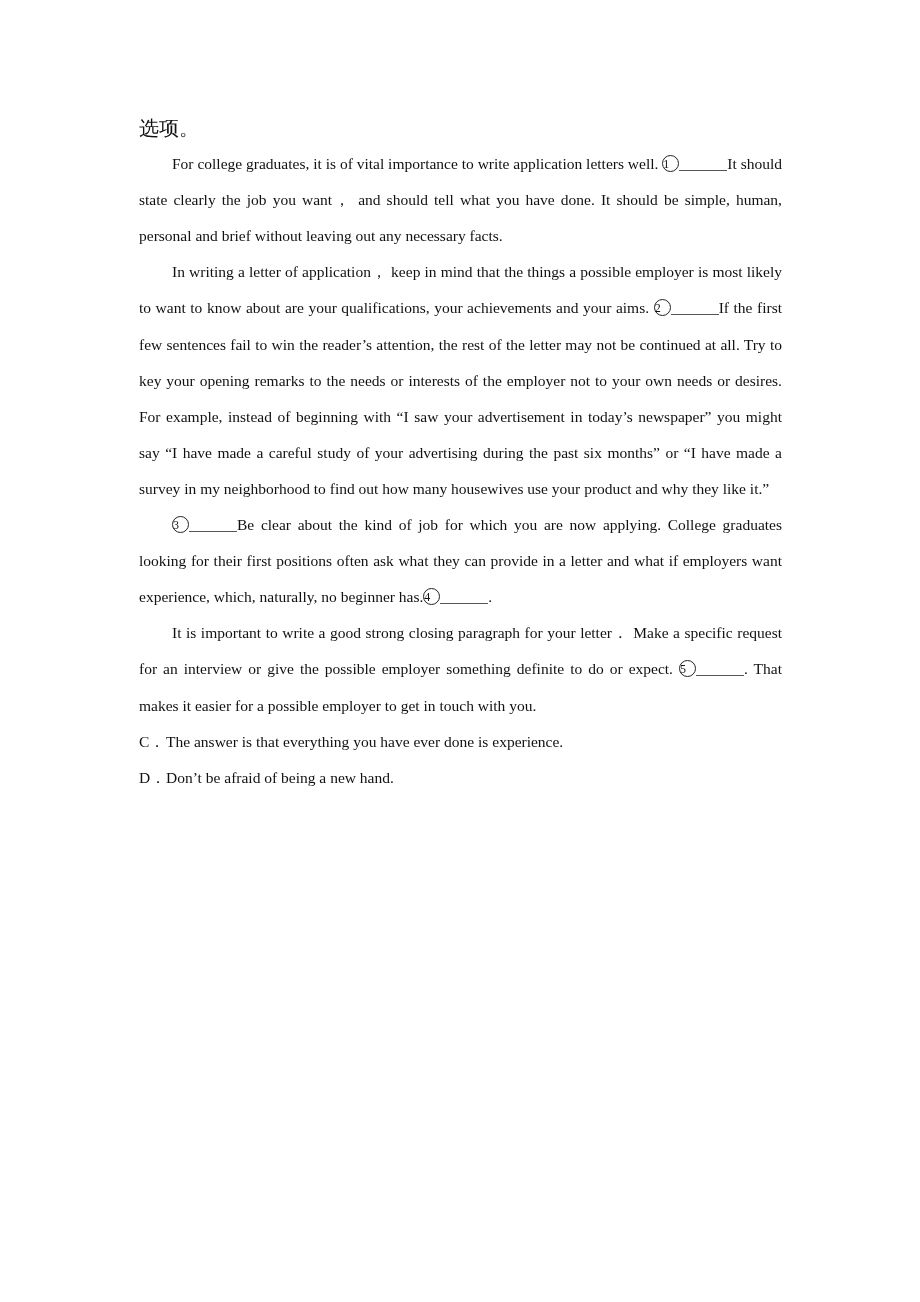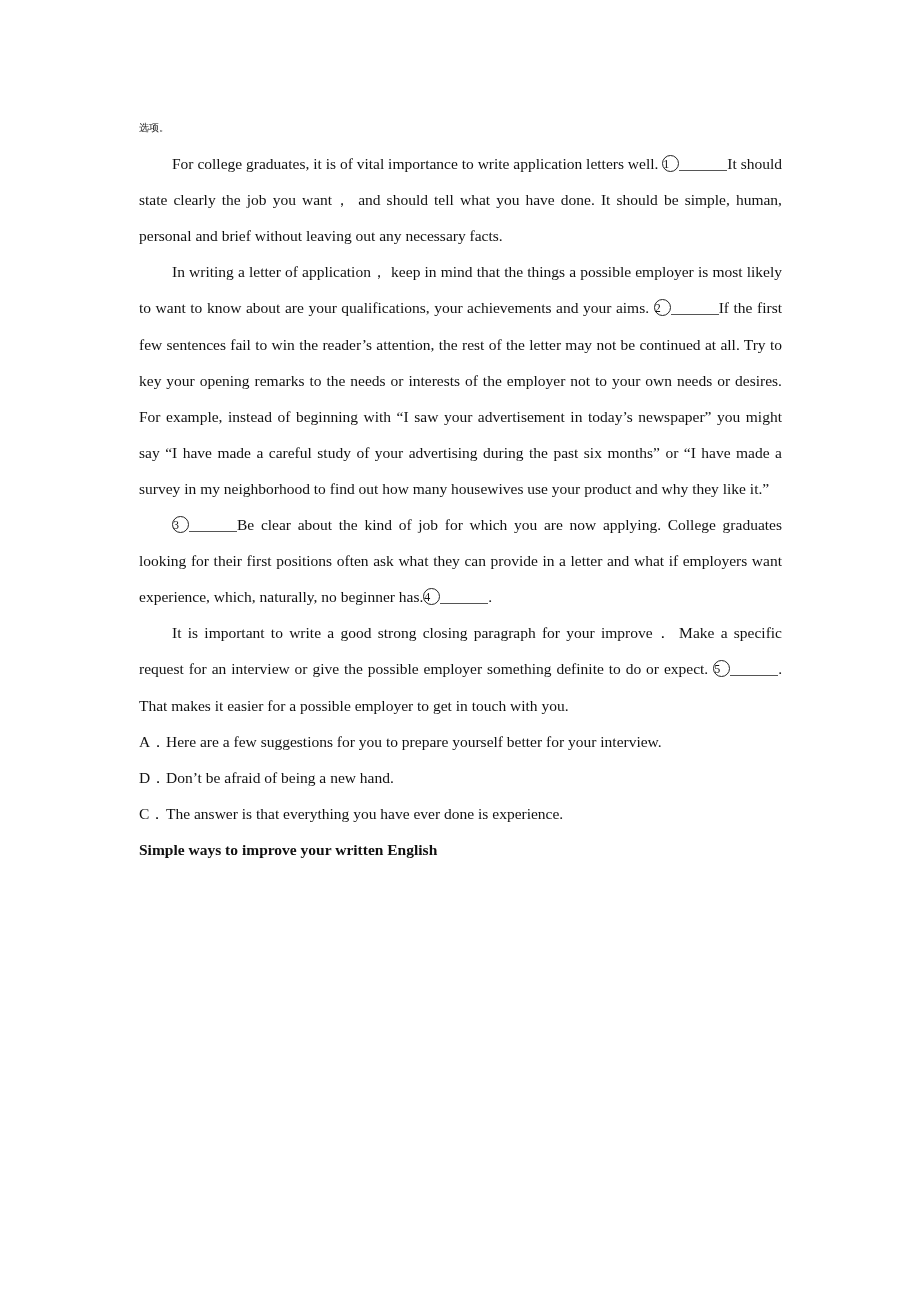--- a/index.html
+++ b/index.html
@@ -4,42 +4,40 @@
 <style>
   html, body { margin: 0; padding: 0; background: #ffffff; }
   body { width: 920px; height: 1302px; position: relative; overflow: hidden; }
   .page {
     position: absolute; left: 139px; top: 110px; width: 643px;
     font-family: "Liberation Serif", "DejaVu Serif", serif;
     font-size: 15.5px; color: #111; line-height: 36.1px;
   }
   .p { margin: 0; text-align: justify; text-align-last: left; }
   .indent { text-indent: 33px; }
-  .cjk { font-family: "DejaVu Sans", sans-serif; font-size: 10px; }
+  .cjk { font-family: "DejaVu Sans", sans-serif; font-size: 20px; }
   .num { display: inline-block; width: 17px; height: 17px; border: 1px solid #222; border-radius: 50%;
          font-size: 12px; line-height: 17px; text-align: center; text-indent: 0; vertical-align: 1px; box-sizing: border-box; }
   .blank { display: inline-block; width: 48px; border-bottom: 1px solid #555; height: 14px; vertical-align: -2px; }
   .opt { margin: 0; }
   .opt-letter { display: inline-block; min-width: 27px; }
   .title { text-align: center; font-weight: bold; margin-top: 0; }
 </style>
 </head>
 <body>
 
 <div class="page">
   <p class="p cjk">选项。</p>
 
   <p class="p indent"><span>For college graduates, it is of vital importance to write application letters well. </span><span class="num">1</span><span class="blank"></span><span>It should state clearly the job you want， and should tell what you have done. It should be simple, human, personal and brief without leaving out any necessary facts.</span></p>
 
   <p class="p indent"><span>In writing a letter of application， keep in mind that the things a possible employer is most likely to want to know about are your qualifications, your achievements and your aims. </span><span class="num">2</span><span class="blank"></span><span>If the first few sentences fail to win the reader’s attention, the rest of the letter may not be continued at all. Try to key your opening remarks to the needs or interests of the employer not to your own needs or desires. For example, instead of beginning with “I saw your advertisement in today’s newspaper” you might say “I have made a careful study of your advertising during the past six months” or “I have made a survey in my neighborhood to find out how many housewives use your product and why they like it.”</span></p>
 
   <p class="p indent"><span class="num">3</span><span class="blank"></span><span>Be clear about the kind of job for which you are now applying. College graduates looking for their first positions often ask what they can provide in a letter and what if employers want experience, which, naturally, no beginner has.</span><span class="num">4</span><span class="blank"></span><span>.</span></p>
 
-  <p class="p indent"><span>It is important to write a good strong closing paragraph for your improve． Make a specific request for an interview or give the possible employer something definite to do or expect. </span><span class="num">5</span><span class="blank"></span><span>. That makes it easier for a possible employer to get in touch with you.</span></p>
+  <p class="p indent"><span>It is important to write a good strong closing paragraph for your letter． Make a specific request for an interview or give the possible employer something definite to do or expect. </span><span class="num">5</span><span class="blank"></span><span>. That makes it easier for a possible employer to get in touch with you.</span></p>
 
   <div>
-    <p class="opt"><span class="opt-letter">A．</span><span>Here are a few suggestions for you to prepare yourself better for your interview.</span></p>
+    <p class="opt"><span class="opt-letter">C．</span><span>The answer is that everything you have ever done is experience.</span></p>
     <p class="opt"><span class="opt-letter">D．</span><span>Don’t be afraid of being a new hand.</span></p>
-    <p class="opt"><span class="opt-letter">C．</span><span>The answer is that everything you have ever done is experience.</span></p>
   </div>
 
-  <p class="p title">Simple ways to improve your written English</p>
 </div>
 
 </body></html>

